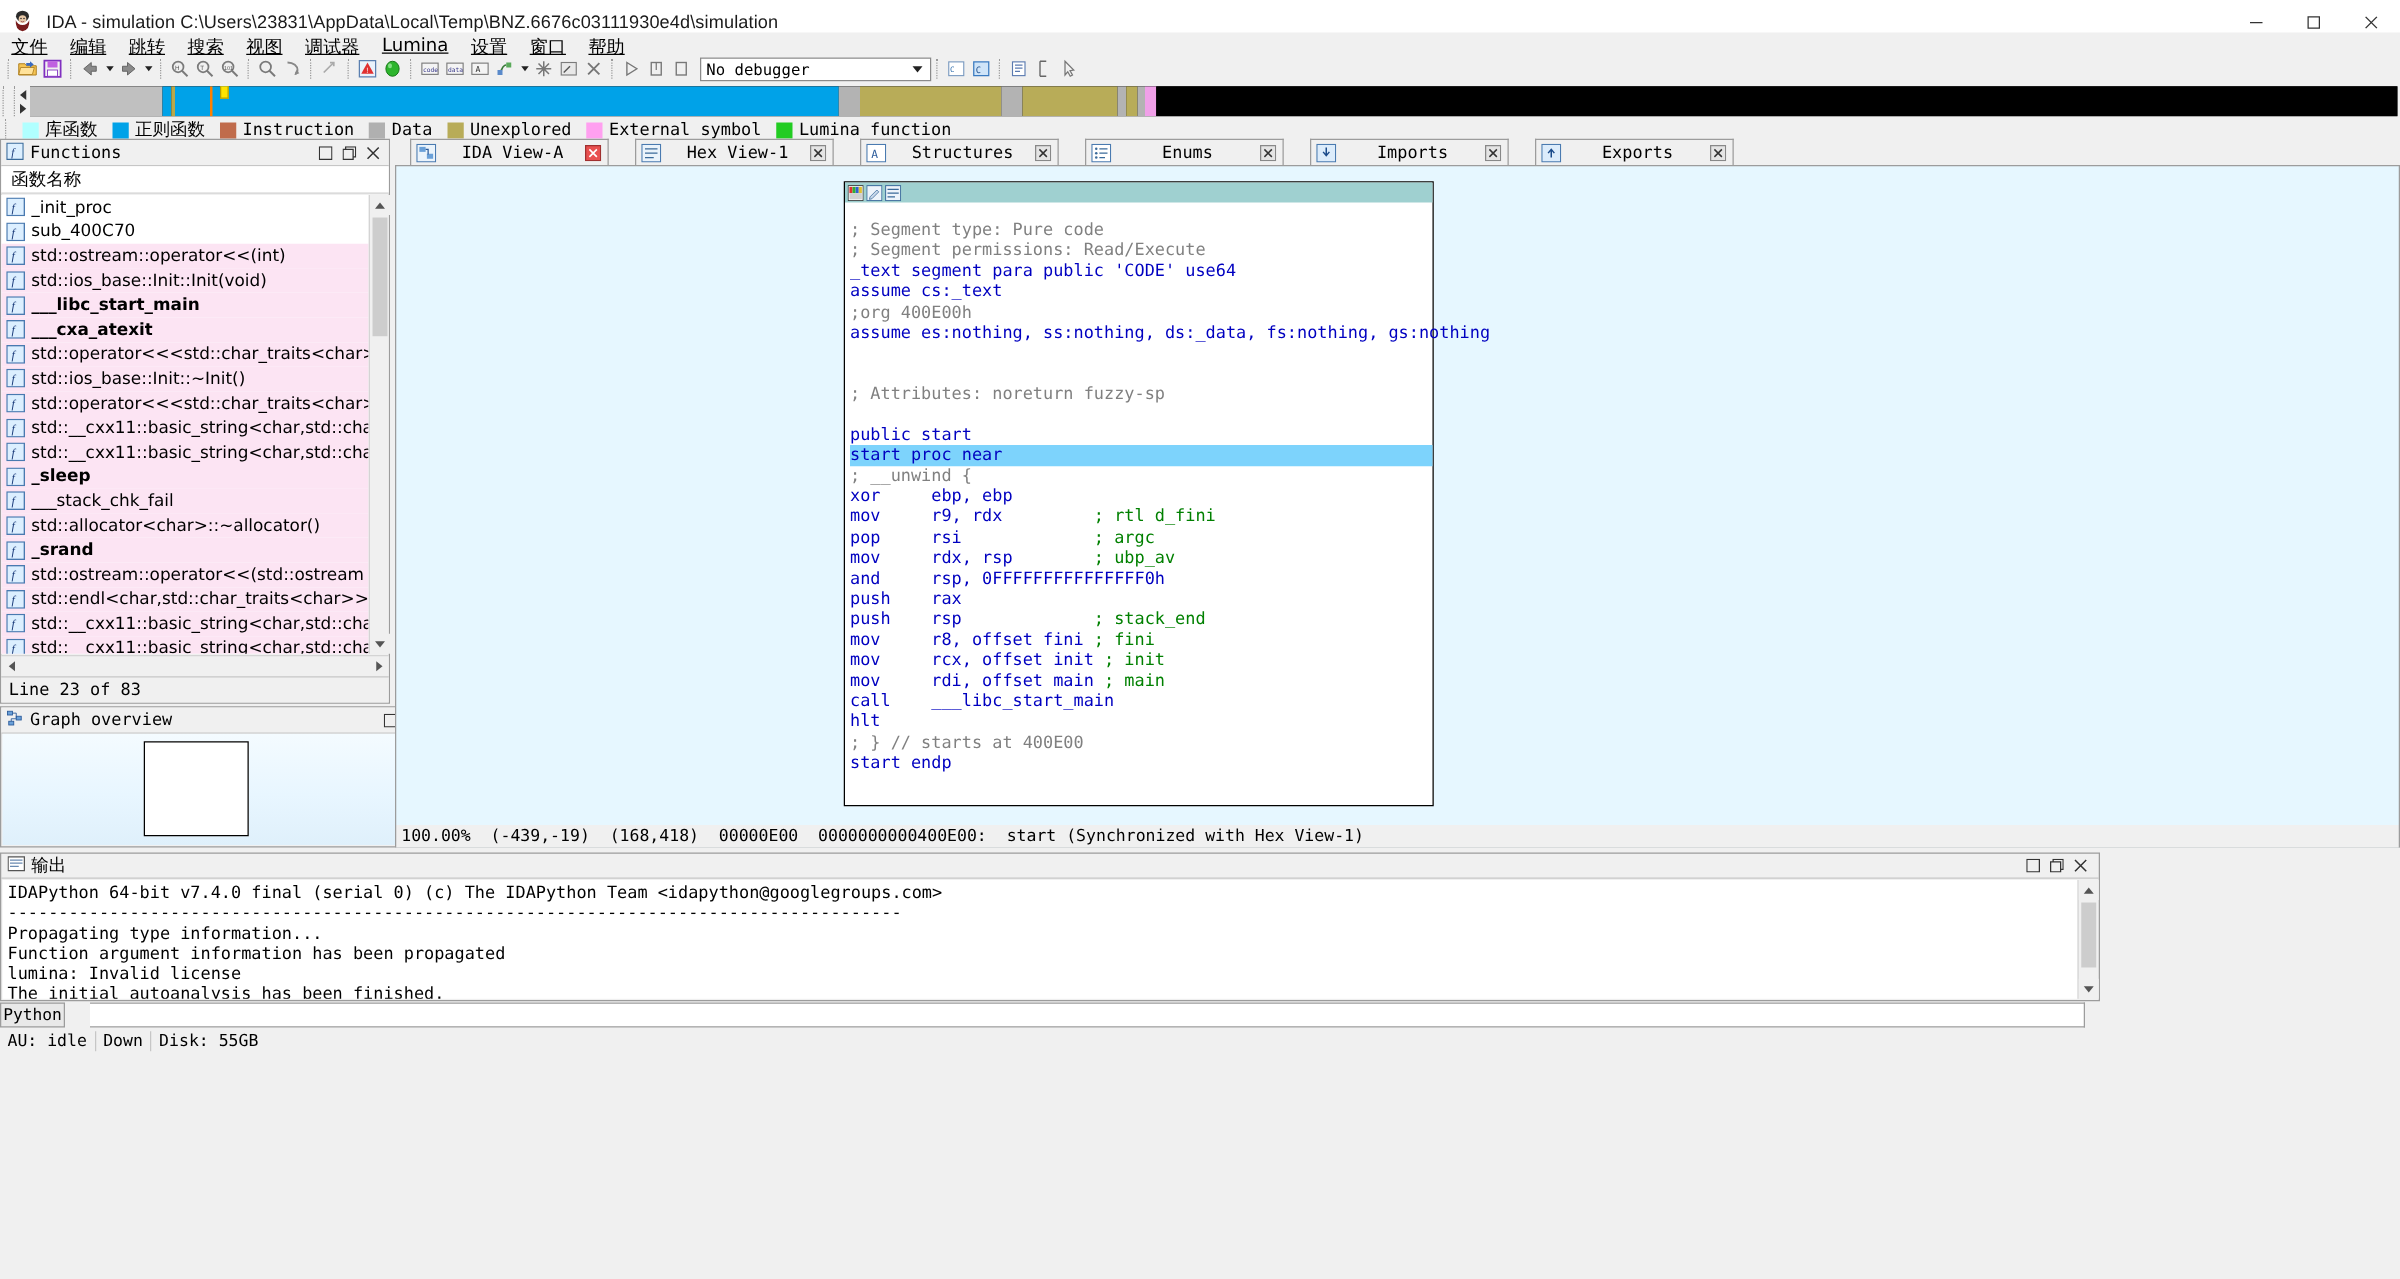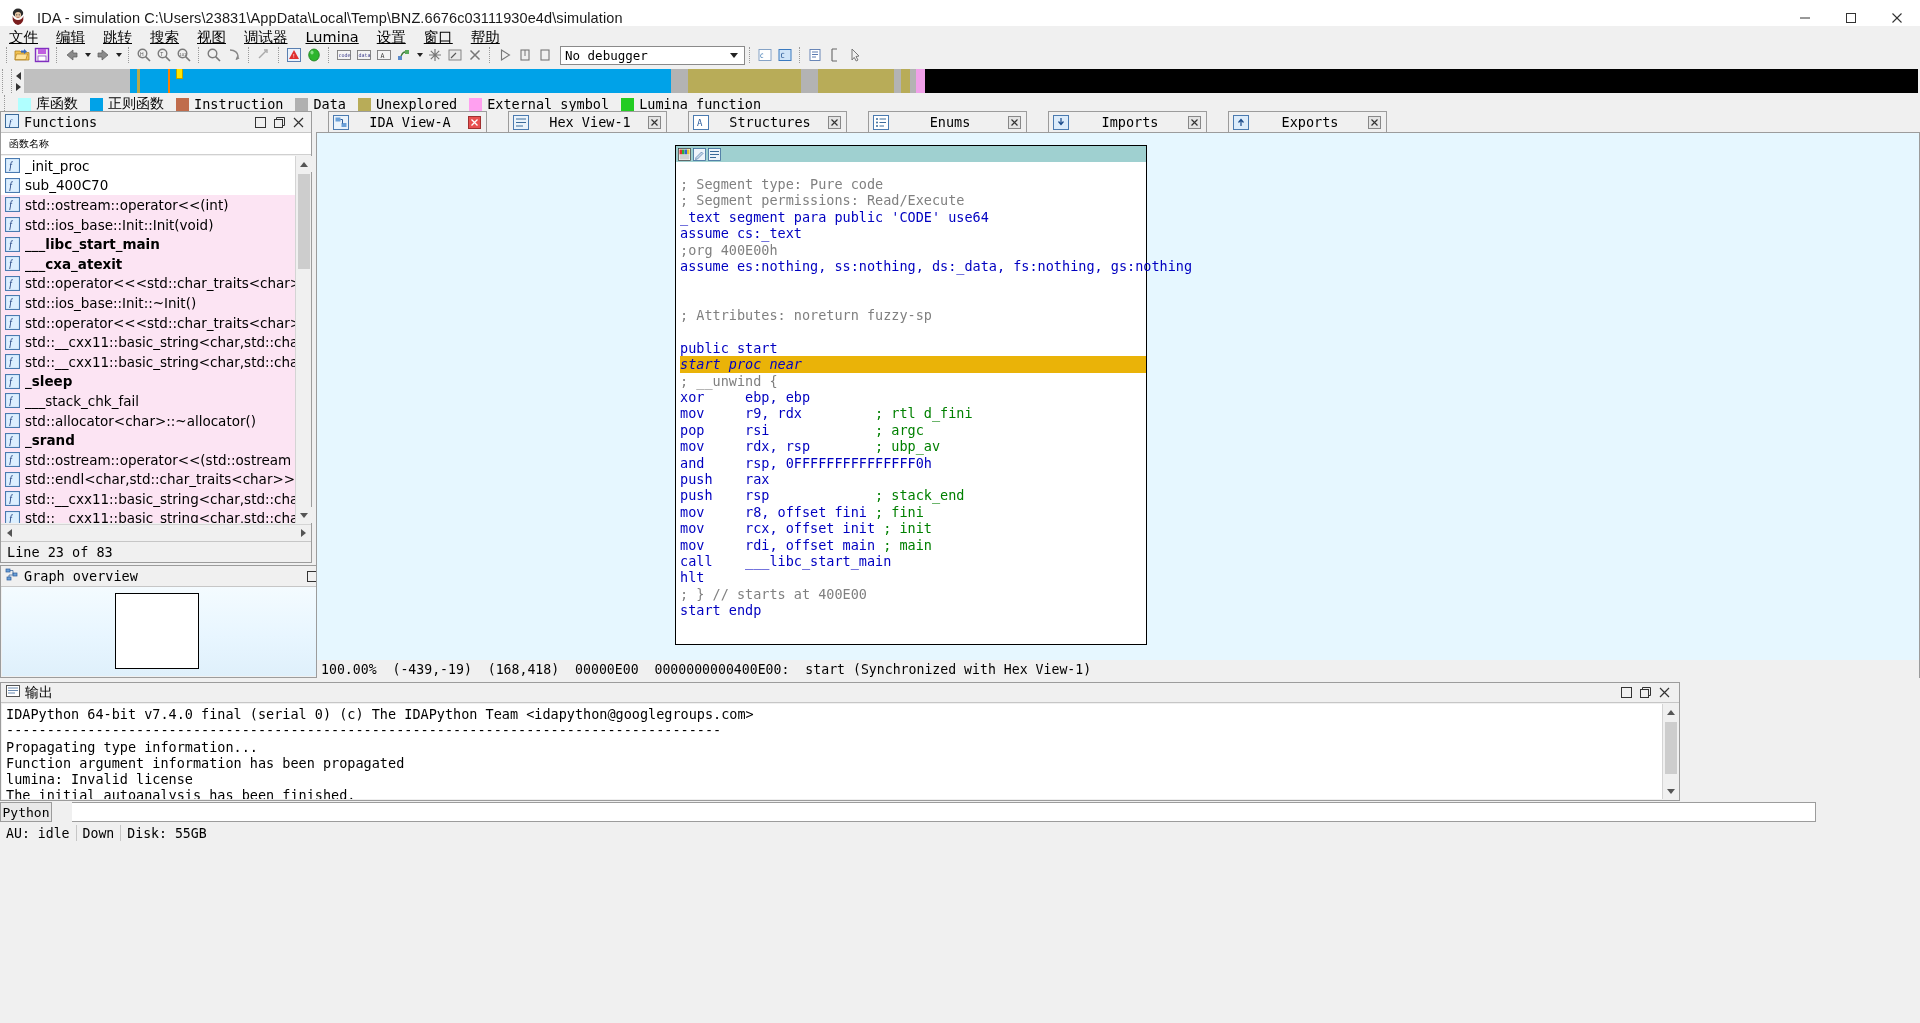--- a/index.html
+++ b/index.html
@@ -133,21 +133,21 @@
     font-family:"DejaVu Sans Mono","Liberation Mono", monospace;
     font-size:13.5px; margin-left:5px; color:#000;
   }
   .panel-btns { margin-left:auto; display:flex; gap:6px; padding-right:4px; align-items:center; }
   .pbtn { width:13px; height:13px; display:flex; align-items:center; justify-content:center; color:#222; font-size:11px; }
   .pbtn svg { display:block; }
 
   #functions-header {
     height:22px; background:#fff; border-bottom:1px solid #d0d0d0;
     display:flex; align-items:center; padding-left:8px;
-    font-family:"DejaVu Sans","Liberation Sans", sans-serif; font-size:10px; color:#000;
+    font-family:"DejaVu Sans","Liberation Sans", sans-serif; font-size:14px; color:#000;
   }
   #functions-list {
     position:absolute; left:0; top:44px; right:16px; bottom:39px;
     background:#ffffff; overflow:hidden;
   }
   .fn-row {
     height:19.6px; display:flex; align-items:center; padding-left:4px;
     white-space:nowrap; overflow:hidden;
     font-family:"DejaVu Sans","Liberation Sans", sans-serif; font-size:13.5px; color:#000;
   }
@@ -239,21 +239,21 @@
     height:16px; background:#9fd0d0; display:flex; align-items:center;
     padding-left:2px; gap:2px;
   }
   .gb-ico { width:13px;height:13px; }
   #graph-block-body {
     padding:14px 0 0 4px;
     font-family:"DejaVu Sans Mono","Liberation Mono", monospace;
     font-size:13.5px; line-height:16.4px; white-space:pre;
   }
   .asm-line { height:16.4px; white-space:pre; }
-  .asm-line.hl { background:#eab308;font-style:italic; }
+  .asm-line.hl { background:#7dd3fc; }
   .c-comment { color:#808080; }
   .c-kw      { color:#0000c0; }
   .c-green   { color:#008000; }
 
   #idaview-status {
     position:absolute; left:316px; top:660px; width:1604px; height:18px;
     background:#f0f0f0; border-left:1px solid #9c9c9c; border-right:1px solid #9c9c9c;
     display:flex; align-items:center; padding-left:4px;
     font-family:"DejaVu Sans Mono","Liberation Mono", monospace; font-size:13.2px; color:#000;
     white-space:pre;
@@ -278,21 +278,21 @@
     font-size:13.5px; line-height:16.3px; white-space:pre; color:#000;
   }
   #output-scroll {
     position:absolute; right:1px; top:21px; width:16px; bottom:1px; background:#f0f0f0;
     border-left:1px solid #d4d4d4;
   }
   #out-thumb { position:absolute; left:2px; top:18px; width:12px; height:52px; background:#cdcdcd; }
 
   
   #pybar {
-    position:absolute; left:0; top:802px; width:1816px; height:20px;
+    position:absolute; left:0; top:802px; width:1668px; height:20px;
     background:#f0f0f0; display:flex; align-items:stretch;gap:20px;
   }
   #pytab {
     width:52px; height:20px; border:1px solid #9c9c9c; background:#e9e9e9;
     display:flex; align-items:center; justify-content:center;
     font-family:"DejaVu Sans Mono","Liberation Mono", monospace; font-size:13px;
   }
   #pyinput {
     flex:1 1 auto; border:1px solid #9c9c9c; border-left:0; background:#ffffff;
   }

